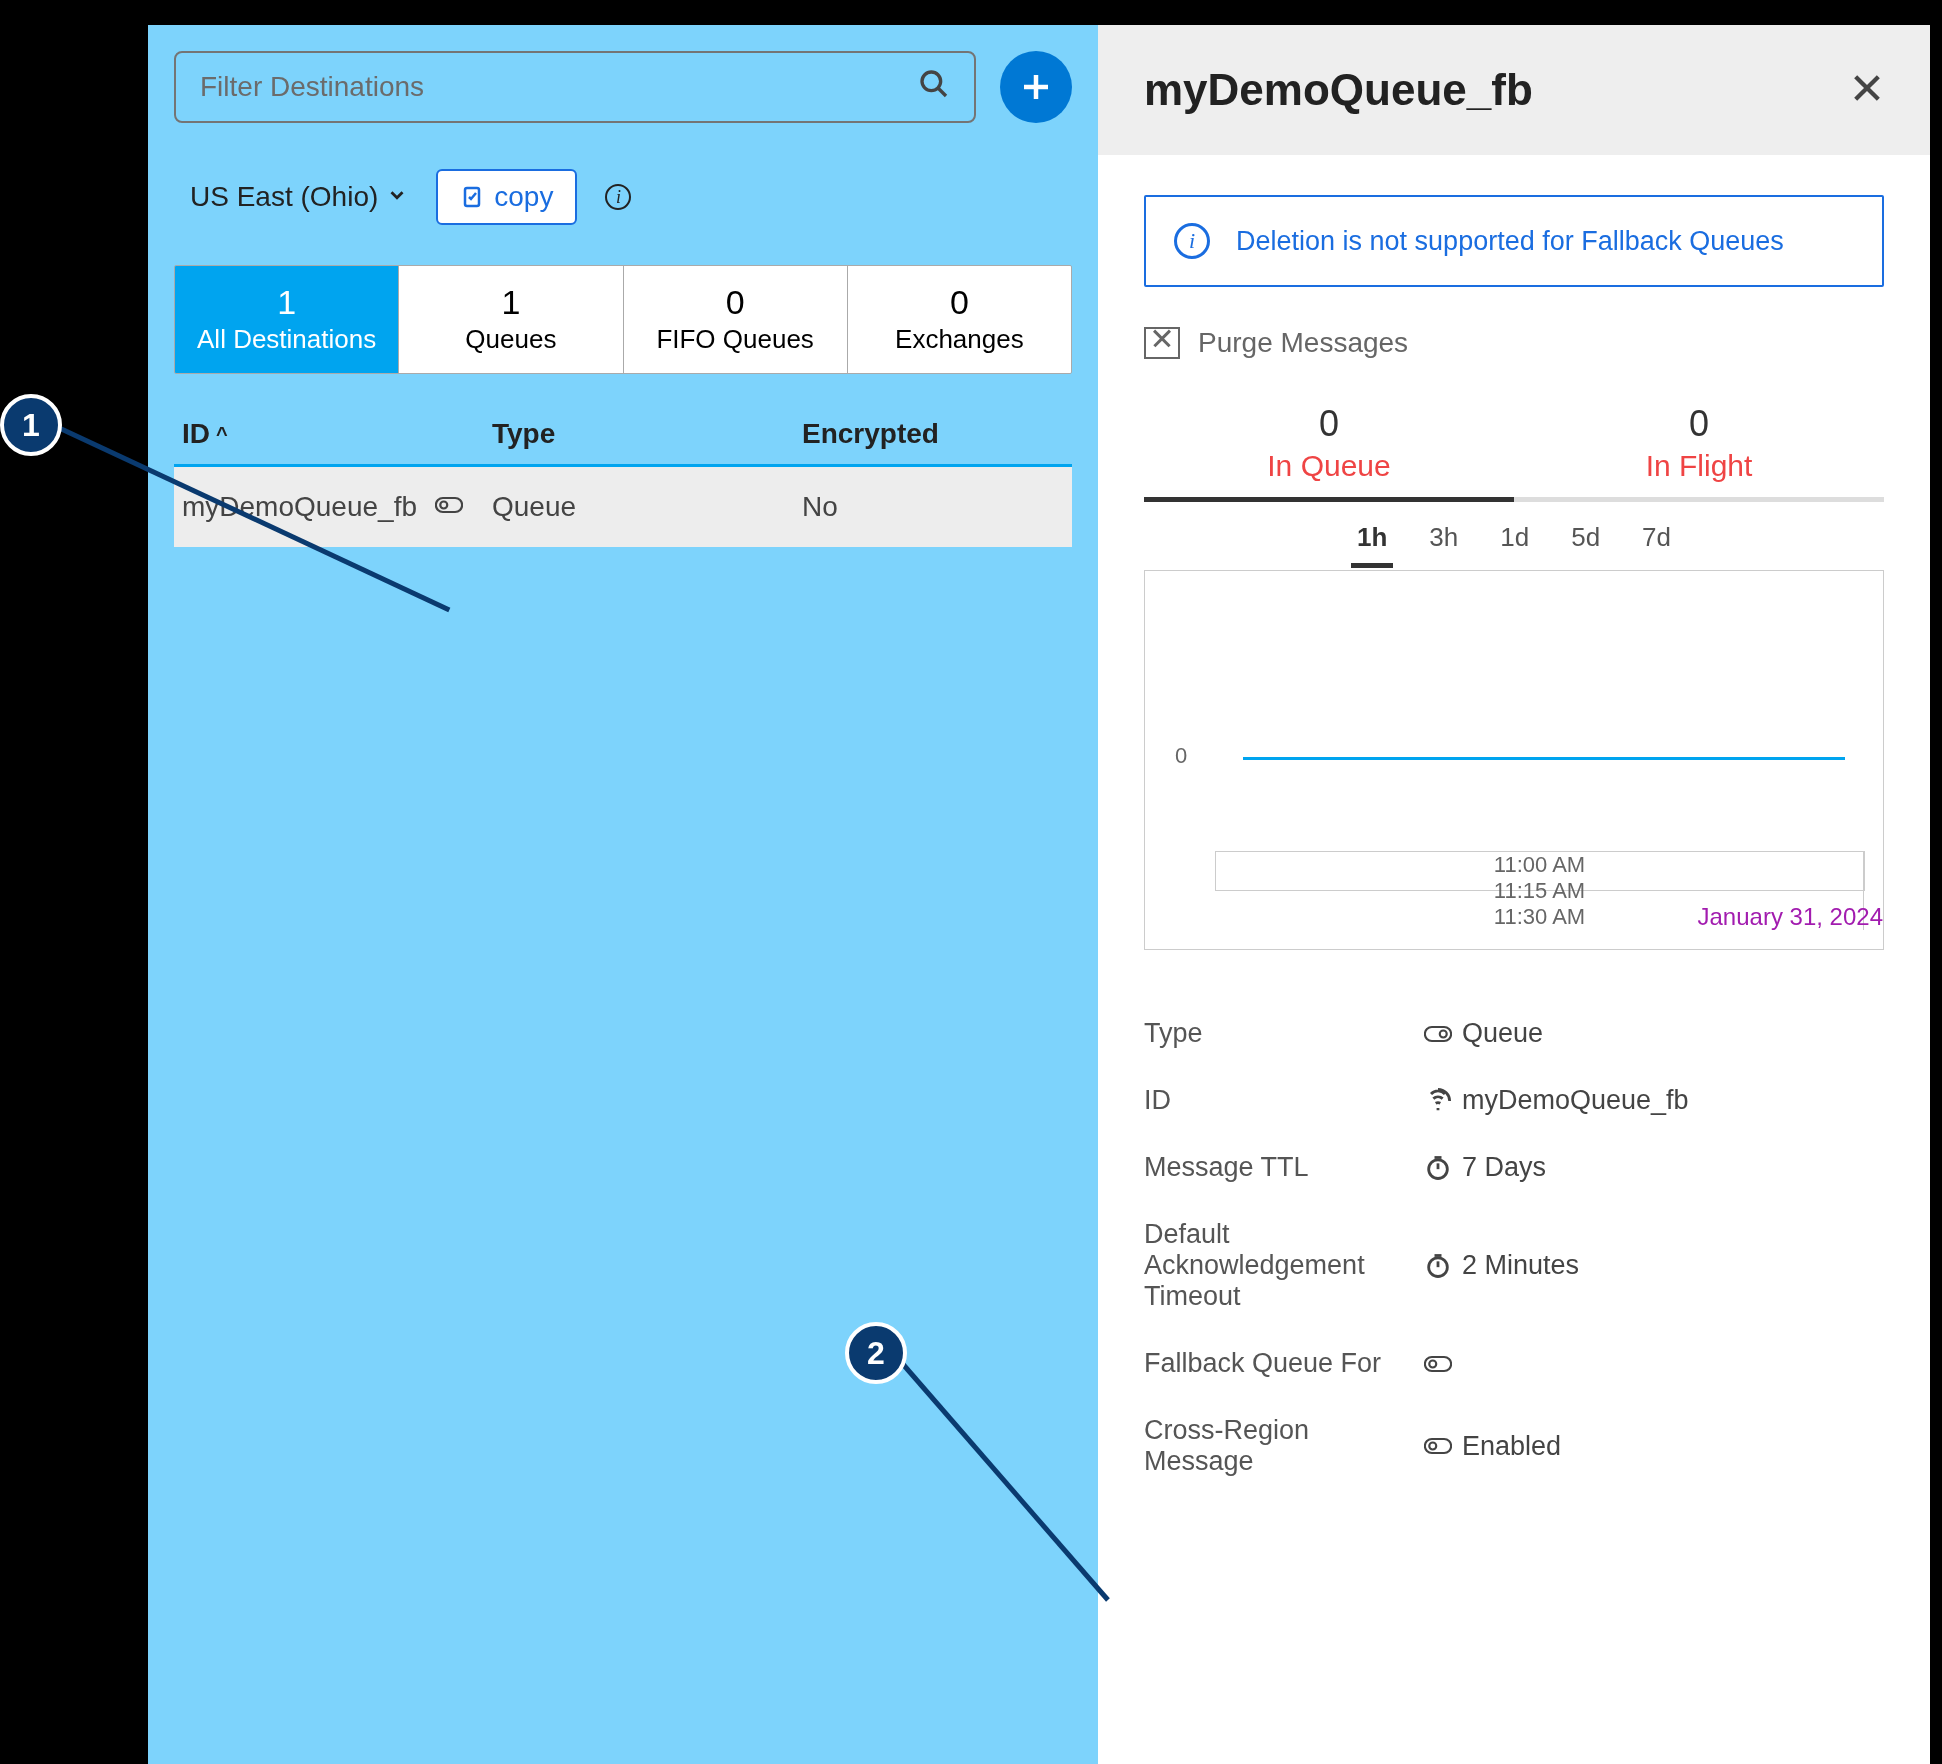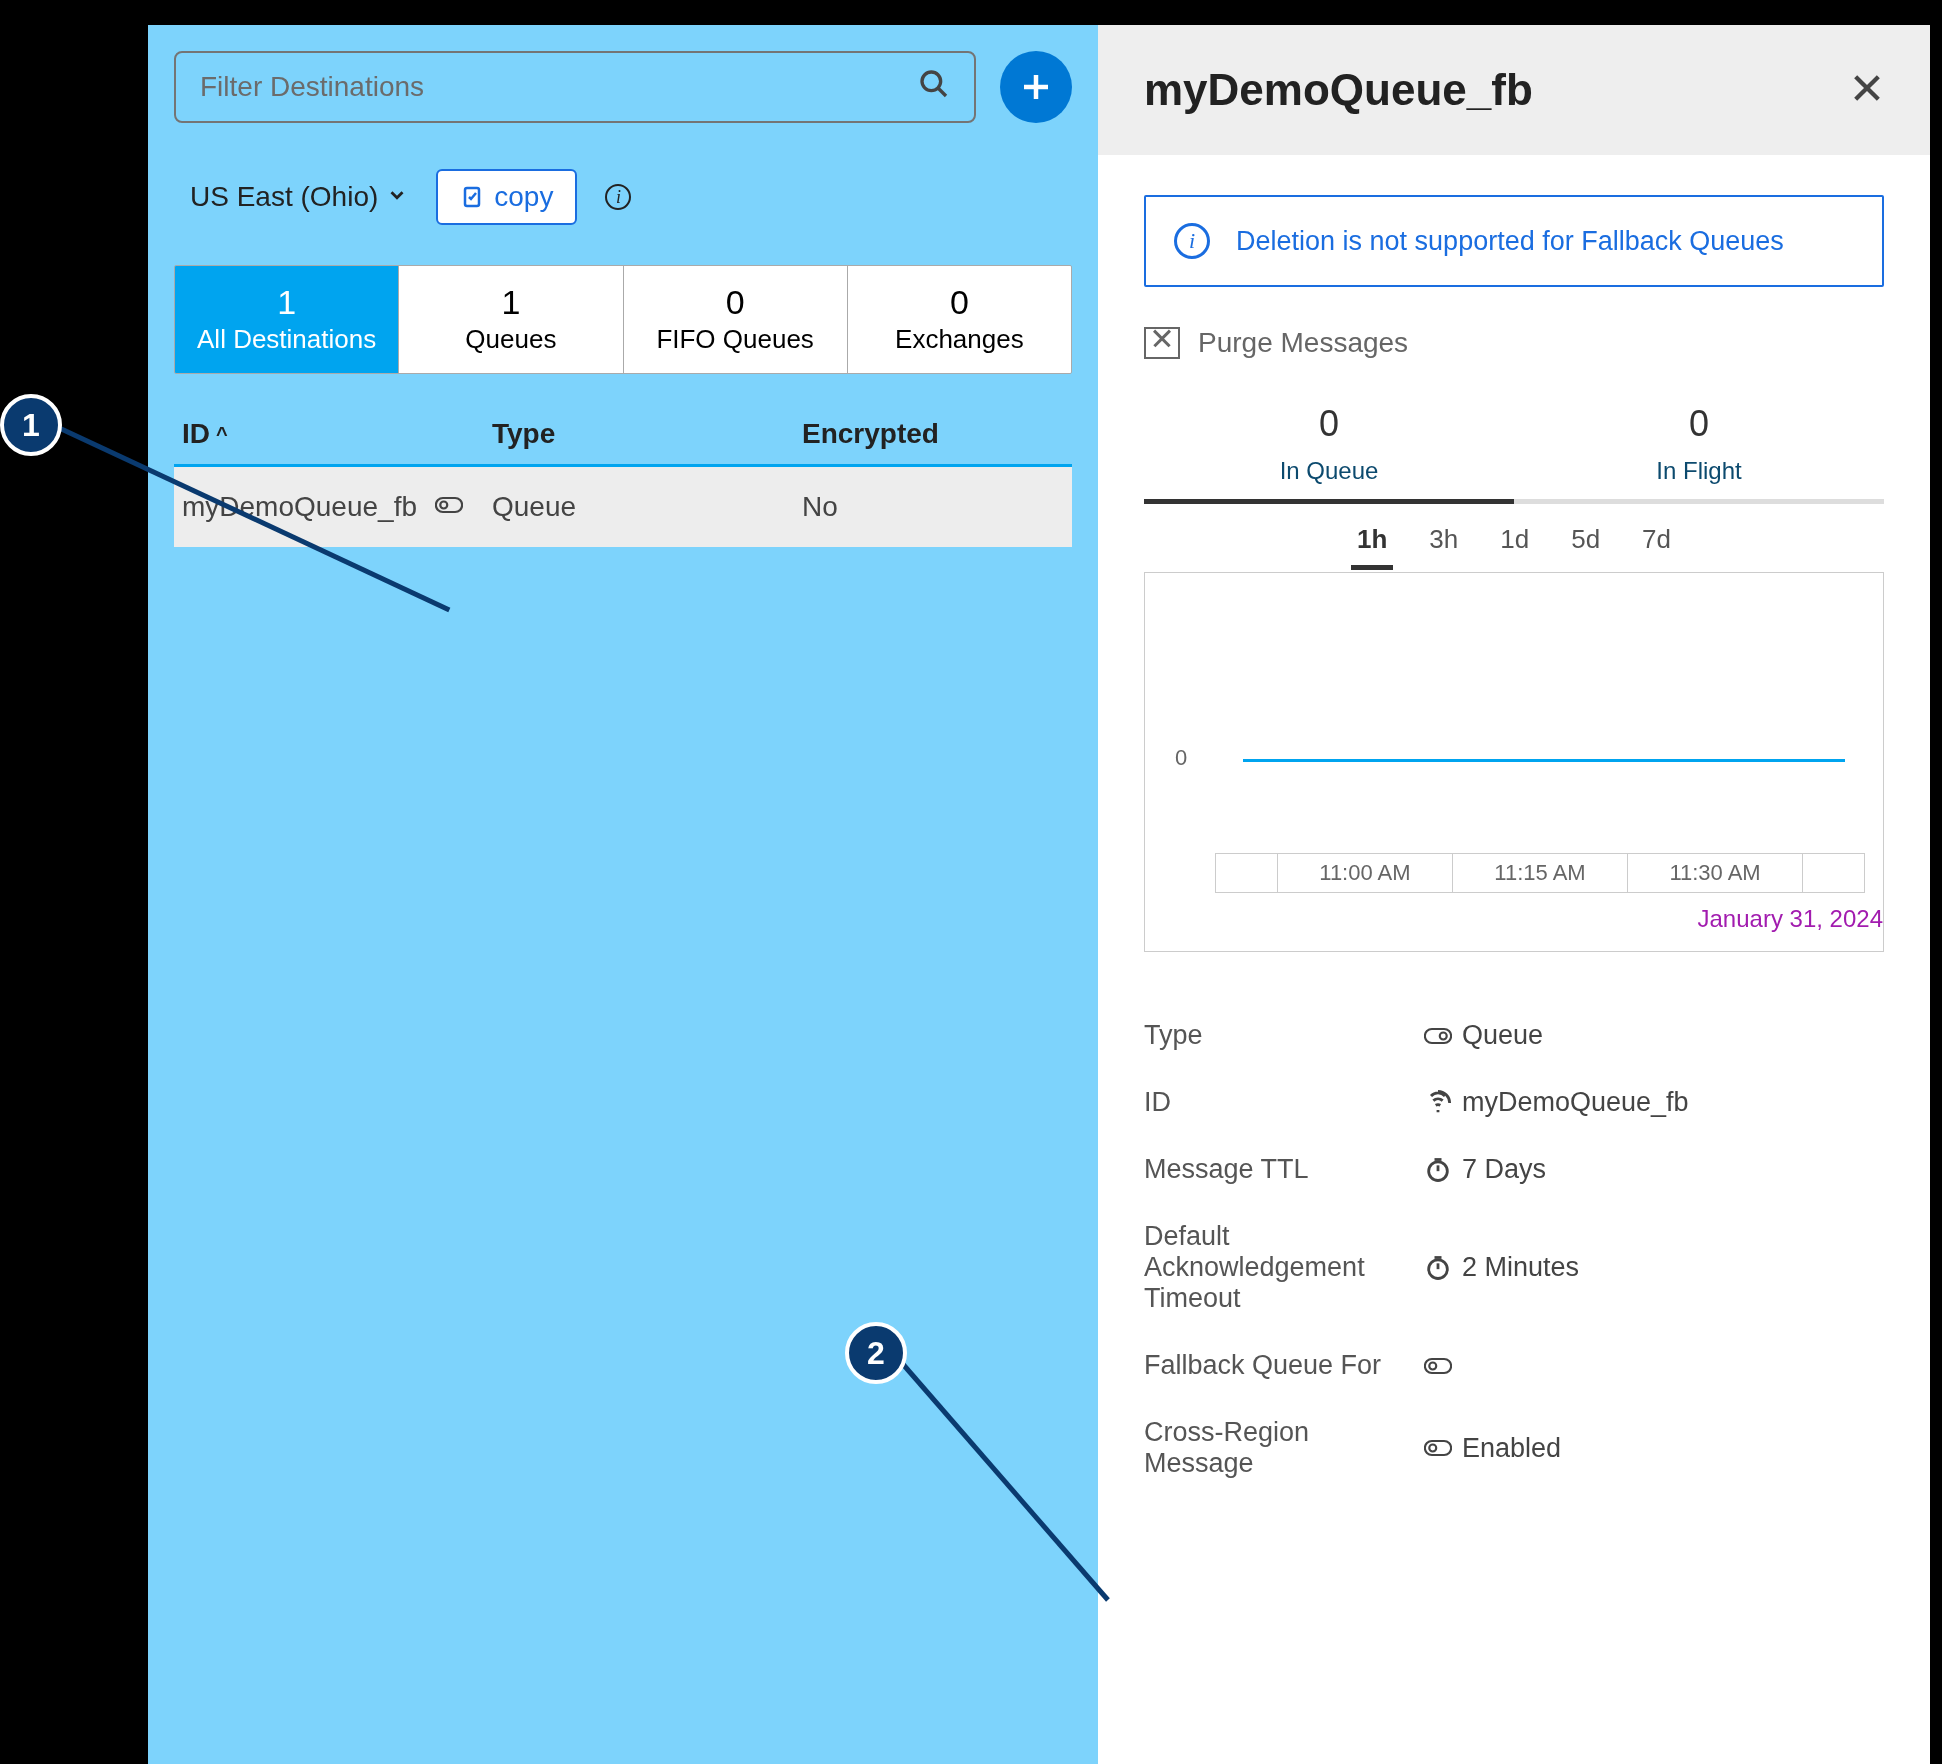--- a/index.html
+++ b/index.html
@@ -189,21 +189,21 @@
     display:flex; margin-top: 34px;
   }
   .stats-tab {
     flex:1; text-align:center;
     padding: 10px 0 14px 0;
     border-bottom: 5px solid #ddd;
     cursor:pointer;
   }
   .stats-tab.active { border-bottom-color:#333; }
   .stats-tab .num { font-size: 36px; color:#333; }
-  .stats-tab .lbl { font-size: 24px; color:#0c4a6e; margin-top:12px; }
+  .stats-tab .lbl { font-size: 30px; color:#ef4444; margin-top:4px; }
   .range-tabs {
     display:flex; justify-content:center; gap:30px;
     margin-top: 14px; font-size: 26px; color:#555;
   }
   .range-tab { padding: 6px 6px 10px 6px; cursor:pointer; }
   .range-tab.active { color:#333; border-bottom:5px solid #333; font-weight:700; }
   .chart-box {
     border:1px solid #ccc; background:#fff;
     margin-top: 2px;
     padding: 0;
@@ -218,20 +218,21 @@
     height:3px; background:#00a4ef;
   }
   .chart-baseline {
     position:absolute; left:98px; right:38px; top:186px;
     height:1px; background:#bbb;
   }
   .chart-xaxis {
     position:absolute; left:70px; right:18px; bottom:58px;
     height:40px; border:1px solid #ccc;
     display:flex;
+    flex-direction:column;
   }
   .chart-xtick {
     flex:1; border-right:1px solid #ccc;
     display:flex;align-items:center;justify-content:center;
     font-size:22px;color:#666;
   }
   .chart-xtick:last-child{border-right:none;}
   .chart-xtick.empty{flex:0.35;}
   .chart-date {
     position:absolute; left:12px; right:0; bottom:18px; text-align:right;

